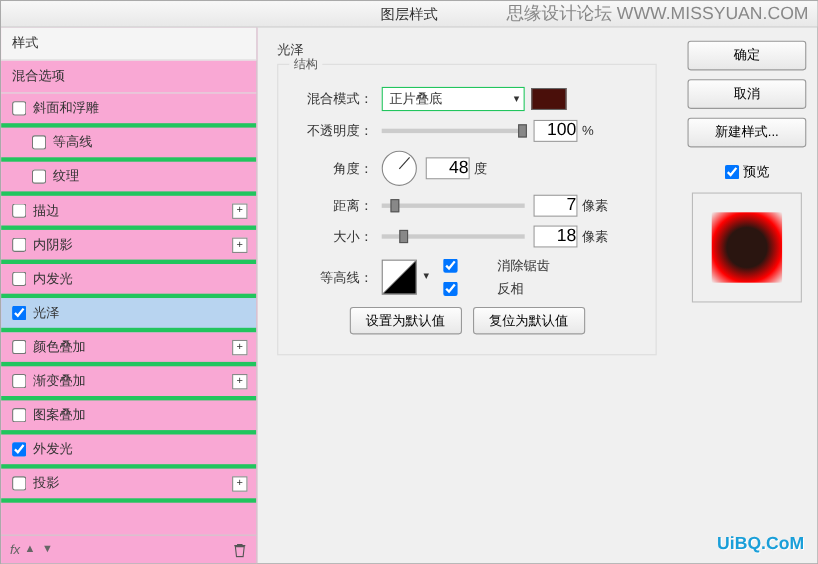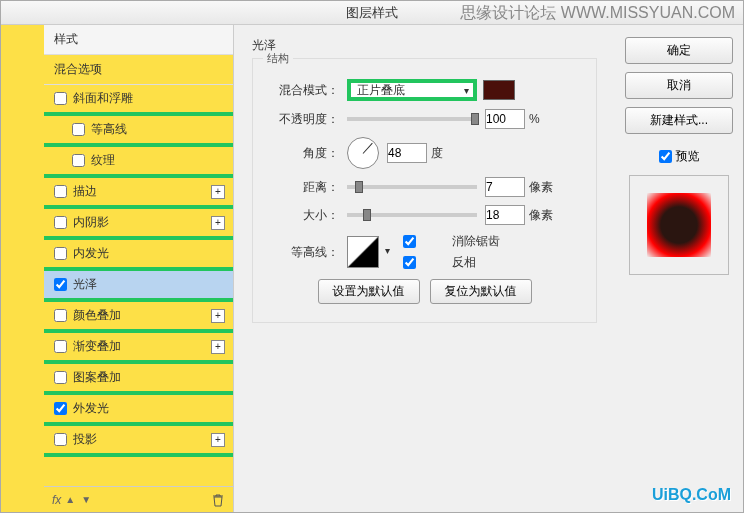--- a/index.html
+++ b/index.html
@@ -1,46 +1,46 @@
 <!DOCTYPE html>
 <html><head>
   <meta charset="utf-8">
   <style>
     * { box-sizing: border-box; margin: 0; padding: 0; font-family: "Microsoft YaHei", "PingFang SC", sans-serif; }
     body { background: #f0f0f0; width: 744px; height: 513px; overflow: hidden; position: relative; }
     .dialog { width: 744px; height: 513px; background: #f0f0f0; border: 1px solid #aaa; position: relative; }
     .titlebar { height: 24px; background: linear-gradient(#f8f8f8, #e8e8e8); border-bottom: 1px solid #ccc; text-align: center; line-height: 24px; font-size: 13px; color: #333; position: relative; }
     .watermark-top { position: absolute; right: 8px; top: 0; font-size: 16px; color: #888; }
     .content { display: flex; height: calc(100% - 24px); }
-    .left-panel { width: 233px; background: #fde047; border-right: 1px solid #ccc; display: flex; flex-direction: column; padding-left: 43px; }
+    .left-panel { width: 233px; background: #f9a8d4; border-right: 1px solid #ccc; display: flex; flex-direction: column; }
     .styles-header { padding: 6px 10px; font-size: 12px; color: #333; border-bottom: 1px solid #ddd; background: #f5f5f5; }
     .blend-header { padding: 6px 10px; font-size: 12px; color: #333; border-bottom: 1px solid #ddd; }
     .style-list { flex: 1; overflow-y: auto; }
     .style-item { display: flex; align-items: center; padding: 5px 10px; font-size: 12px; color: #333; border-bottom: 4px solid #22c55e; cursor: pointer; position: relative; }
     .style-item.indented { padding-left: 28px; }
     .style-item.selected { background: #b8d4f0; }
     .style-item input[type="checkbox"] { margin-right: 6px; width: 13px; height: 13px; }
     .style-item .add-btn { position: absolute; right: 8px; width: 14px; height: 14px; border: 1px solid #888; display: flex; align-items: center; justify-content: center; font-size: 10px; background: #fff; }
     .left-footer { height: 26px; border-top: 1px solid #ccc; display: flex; align-items: center; padding: 0 8px; font-size: 12px; color: #666; }
     .left-footer .fx { font-style: italic; margin-right: 4px; }
     .left-footer .arrows { font-size: 10px; }
     .left-footer .spacer { flex: 1; }
     .left-footer .trash { width: 14px; height: 14px; }
     .center-panel { flex: 1; padding: 12px 18px; position: relative; }
     .panel-title { font-size: 12px; color: #333; margin-bottom: 4px; }
     .fieldset { border: 1px solid #ddd; padding: 12px 16px 18px; position: relative; }
     .fieldset-legend { position: absolute; top: -8px; left: 10px; background: #f0f0f0; padding: 0 4px; font-size: 11px; color: #555; }
     .form-row { display: flex; align-items: center; margin: 8px 0; font-size: 12px; color: #333; }
     .form-label { width: 70px; text-align: right; margin-right: 8px; }
-    .select-combo { flex: 0 0 130px; height: 22px; border: 4px solid #22c55e; background: #fff; display: flex; align-items: center; padding: 0 6px; font-size: 12px; position: relative; }
+    .select-combo { flex: 0 0 130px; height: 22px; border: 1px solid #22c55e; background: #fff; display: flex; align-items: center; padding: 0 6px; font-size: 12px; position: relative; }
     .select-combo::after { content: "▾"; position: absolute; right: 4px; font-size: 10px; }
     .color-swatch { width: 32px; height: 20px; background: #4a0f0a; border: 1px solid #666; margin-left: 6px; }
     .slider { flex: 0 0 130px; height: 4px; background: #ccc; position: relative; margin-right: 8px; }
     .slider-thumb { position: absolute; top: -4px; width: 8px; height: 12px; background: #888; border: 1px solid #555; }
-    .num-input { width: 40px; height: 20px; border: 1px solid #999; background: #fff; text-align: left; font-size: 12px; margin-right: 4px; }
+    .num-input { width: 40px; height: 20px; border: 1px solid #999; background: #fff; text-align: right; font-size: 16px; margin-right: 4px; }
     .unit { font-size: 12px; color: #333; }
     .angle-dial { width: 32px; height: 32px; border: 1px solid #888; border-radius: 50%; background: #fff; margin-right: 8px; position: relative; }
     .angle-dial::after { content: ""; position: absolute; width: 14px; height: 1px; background: #333; top: 50%; left: 50%; transform-origin: left; transform: rotate(-48deg); }
     .contour-swatch { width: 32px; height: 32px; border: 1px solid #888; background: linear-gradient(135deg, #fff 0%, #fff 48%, #000 52%, #000 100%); margin-right: 10px; position: relative; }
     .contour-swatch::after { content: "▾"; position: absolute; right: -12px; top: 8px; font-size: 10px; }
     .checkbox-col { display: flex; flex-direction: column; gap: 4px; }
     .checkbox-row { display: flex; align-items: center; font-size: 12px; gap: 32px; }
     .checkbox-row input { margin-right: 4px; width: 13px; height: 13px; }
     .btn-row { display: flex; gap: 10px; justify-content: center; }
     .btn { padding: 3px 14px; font-size: 12px; border: 1px solid #999; background: linear-gradient(#fdfdfd, #e8e8e8); border-radius: 3px; cursor: pointer; }

